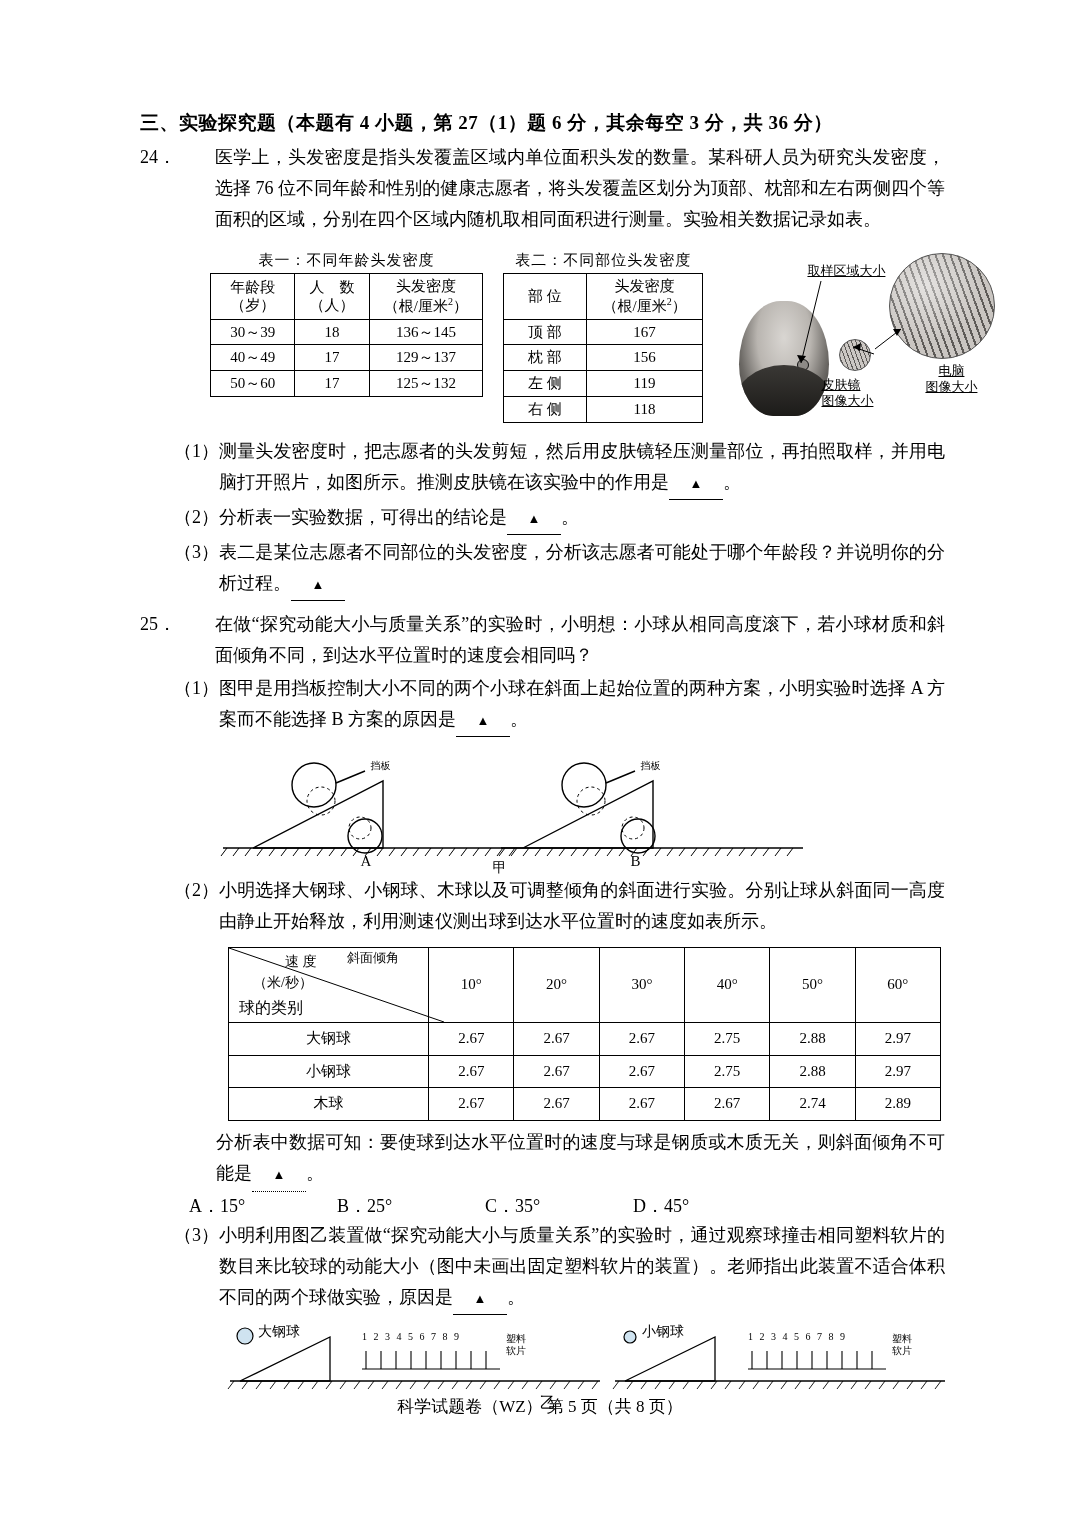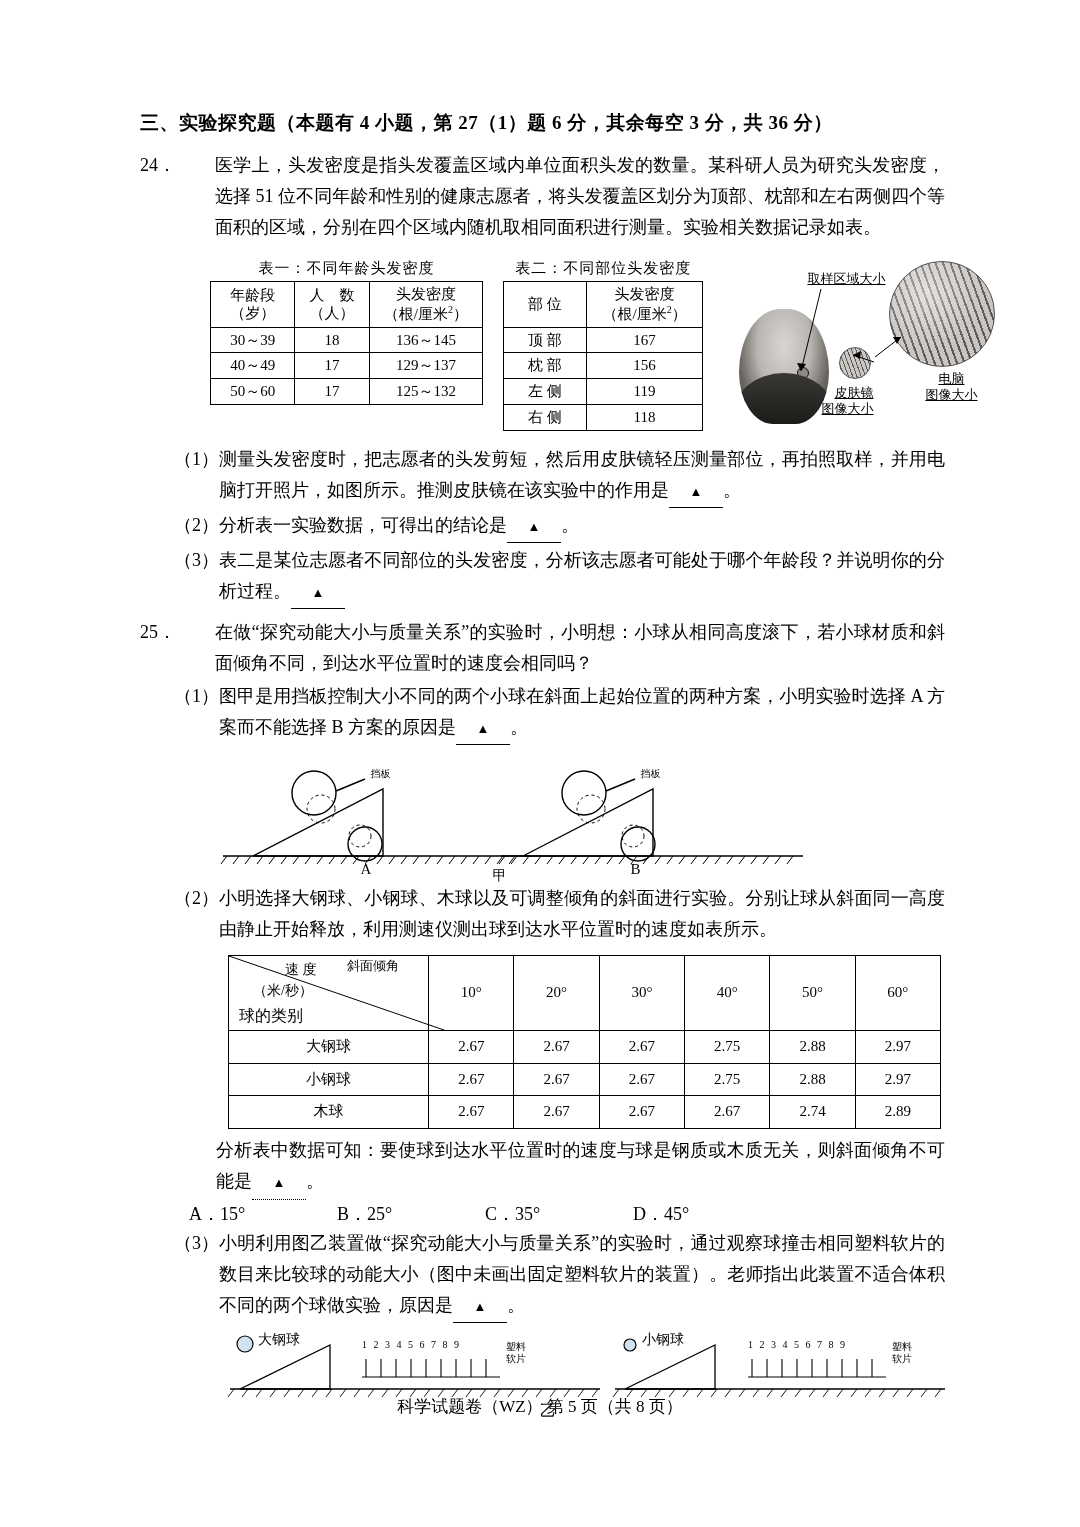--- a/index.html
+++ b/index.html
@@ -19,21 +19,21 @@
   }
   .content{
     position:absolute;
     left:140px;top:110px;
     width:805px;
   }
   .section-title{
     font-size:19px;
     font-weight:bold;
     letter-spacing:0.5px;
-    margin-bottom:14px;
+    margin-bottom:6px;
   }
   .qitem{
     display:flex;
     align-items:flex-start;
     margin-bottom:2px;
     gap:41px;
   }
   .qnum{
     width:34px;
     flex:0 0 34px;
@@ -215,21 +215,21 @@
 </head>
 <body>
 
 <div class="page">
   <div class="content">
 
     <div class="section-title">三、实验探究题（本题有 4 小题，第 27（1）题 6 分，其余每空 3 分，共 36 分）</div>
 
     <div class="qitem">
       <div class="qnum">24．</div>
-      <div class="qbody">医学上，头发密度是指头发覆盖区域内单位面积头发的数量。某科研人员为研究头发密度，选择 51 位不同年龄和性别的健康志愿者，将头发覆盖区划分为顶部、枕部和左右两侧四个等面积的区域，分别在四个区域内随机取相同面积进行测量。实验相关数据记录如表。</div>
+      <div class="qbody">医学上，头发密度是指头发覆盖区域内单位面积头发的数量。某科研人员为研究头发密度，选择 76 位不同年龄和性别的健康志愿者，将头发覆盖区划分为顶部、枕部和左右两侧四个等面积的区域，分别在四个区域内随机取相同面积进行测量。实验相关数据记录如表。</div>
     </div>
 
     <div class="tbl-area">
 
       <div class="tblwrap">
         <div class="tbl-cap">表一：不同年龄头发密度</div>
         <table class="data">
           <tbody>
               <tr>
             <th style="width:88px">年龄段<br>（岁）</th>
@@ -292,21 +292,21 @@
         <svg width="270" height="175" style="position:absolute;left:0;top:0">
           <line x1="92" y1="30" x2="72" y2="112" stroke="#000" stroke-width="1"></line>
           <polygon points="72,112 68,104 77,105" fill="#000"></polygon>
           <line x1="145" y1="103" x2="124" y2="96" stroke="#000" stroke-width="1"></line>
           <polygon points="124,96 132,92 131,100" fill="#000"></polygon>
           <line x1="146" y1="98" x2="172" y2="78" stroke="#000" stroke-width="1"></line>
           <polygon points="172,78 164,78 168,85" fill="#000"></polygon>
         </svg>
         <div class="figlabel" style="left:78px;top:12px">取样区域大小</div>
         <div class="figlabel" style="left:196px;top:112px;text-align:center">电脑<br>图像大小</div>
-        <div class="figlabel" style="left:92px;top:126px;text-align:right">皮肤镜<br>图像大小</div>
+        <div class="figlabel" style="left:92px;top:126px;text-align:left">皮肤镜<br>图像大小</div>
       </div>
     </div>
 
     <div class="sub indent">
       <div class="sublabel">（1）</div>
       <div class="subbody"><span>测量头发密度时，把志愿者的头发剪短，然后用皮肤镜轻压测量部位，再拍照取样，并用电脑打开照片，如图所示。推测皮肤镜在该实验中的作用是</span><span class="blank"><span class="tri">▲</span></span><span>。</span></div>
     </div>
 
     <div class="sub indent">
       <div class="sublabel">（2）</div>

